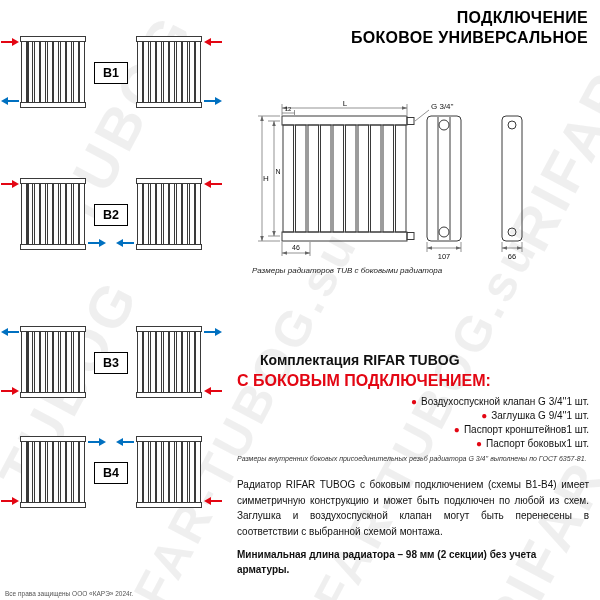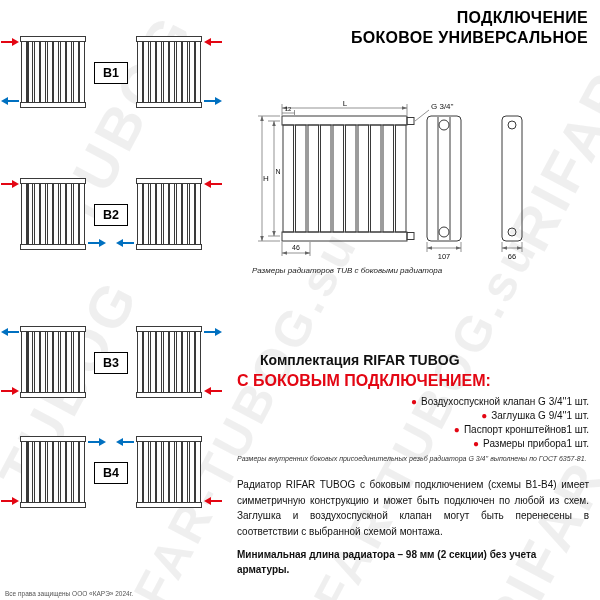--- a/index.html
+++ b/index.html
@@ -245,21 +245,21 @@
       </div>
       <div class="equip-item">
         <span><span class="bullet">●</span><span>Заглушка G 9/4''</span></span>
         <span>1 шт.</span>
       </div>
       <div class="equip-item">
         <span><span class="bullet">●</span><span>Паспорт кронштейнов</span></span>
         <span>1 шт.</span>
       </div>
       <div class="equip-item">
-        <span><span class="bullet">●</span><span>Размеры прибора</span></span>
+        <span><span class="bullet">●</span><span>Паспорт боковых</span></span>
         <span>1 шт.</span>
       </div>
     </div>
 
     <div class="equip-note">Размеры внутренних боковых присоединительных резьб радиатора G 3/4'' выполнены по ГОСТ 6357-81.</div>
 
     <div class="info-paragraph">Радиатор RIFAR TUBOG с боковым подключением (схемы В1-В4) имеет симметричную конструкцию и может быть подключен по любой из схем. Заглушка и воздухоспускной клапан могут быть перенесены в соответствии с выбранной схемой монтажа.</div>
     <div class="info-minlength">Минимальная длина радиатора – 98 мм (2 секции) без учета арматуры.</div>
   </div>
 

